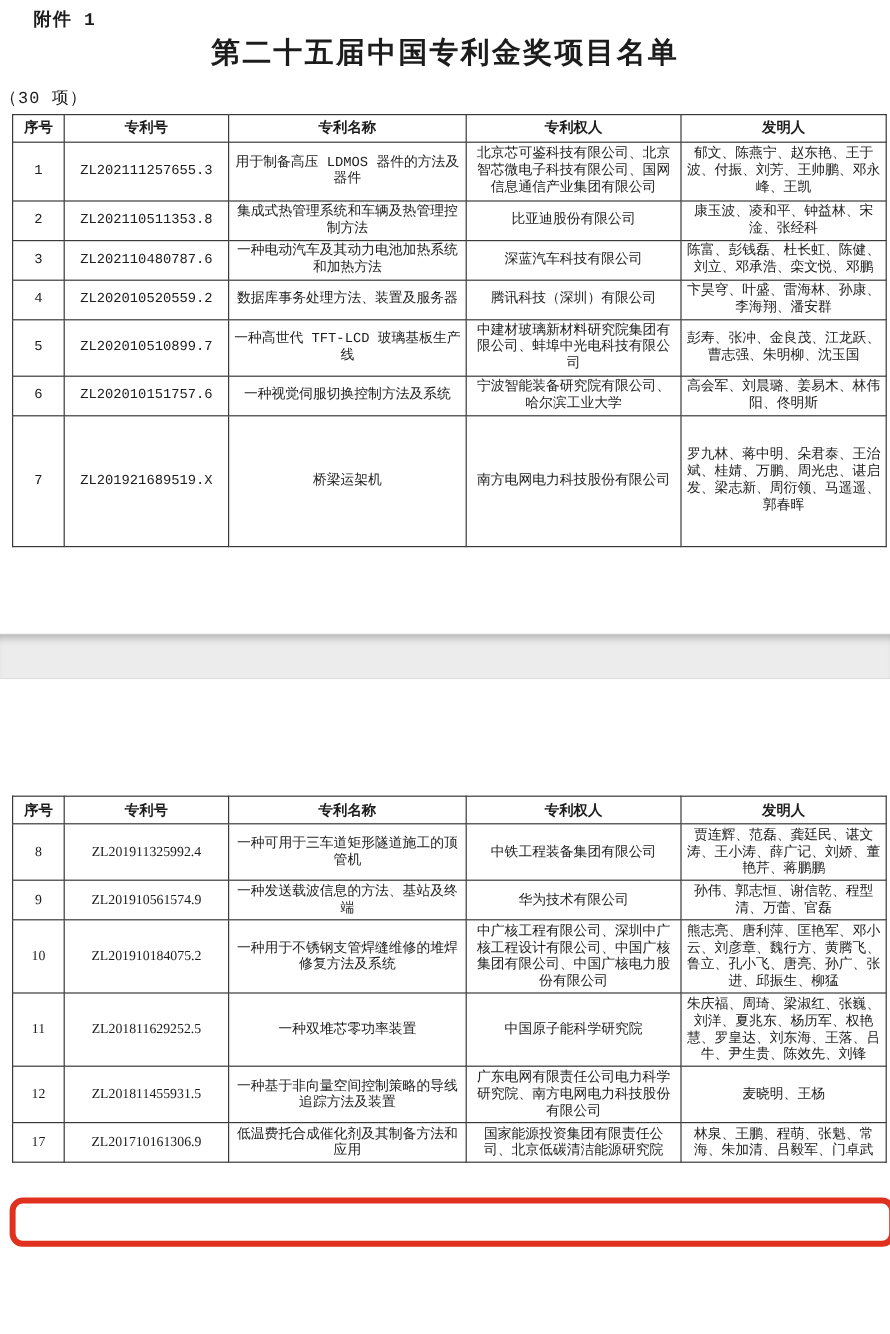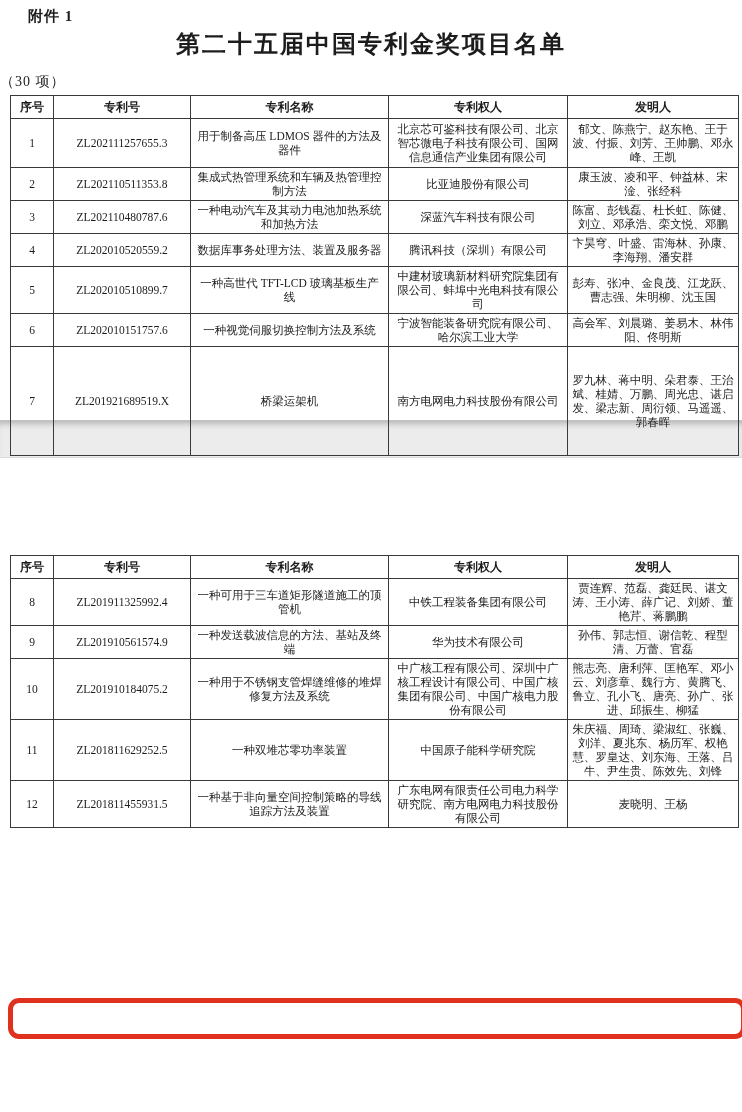--- a/index.html
+++ b/index.html
@@ -10,21 +10,21 @@
     height: 1112px;
     overflow: hidden;
     font-family: "Liberation Serif", "DejaVu Serif", serif;
     color: #1c1c1c;
   }
   .page {
     position: relative;
     background: #ffffff;
     width: 742px;
   }
-  .page-1 { height: 420px; }
+  .page-1 { height: 528px; font-family: Liberation Mono, monospace; }
   .page-2 { height: 548px; }
   .page-gap {
     width: 742px;
     height: 36px;
     background: #ececec;
     border-top: 1px solid #c2c2c2;
     border-bottom: 1px solid #dcdcdc;
     box-shadow: inset 0 7px 7px -5px rgba(0,0,0,0.28);
   }
   .attachment {
@@ -219,18 +219,25 @@
             <td>中国原子能科学研究院</td>
             <td>朱庆福、周琦、梁淑红、张巍、刘洋、夏兆东、杨历军、权艳慧、罗皇达、刘东海、王落、吕牛、尹生贵、陈效先、刘锋</td>
           </tr>
           <tr>
             <td>12</td>
             <td>ZL201811455931.5</td>
             <td>一种基于非向量空间控制策略的导线追踪方法及装置</td>
             <td>广东电网有限责任公司电力科学研究院、南方电网电力科技股份有限公司</td>
             <td>麦晓明、王杨</td>
           </tr>
+          <tr>
+            <td>17</td>
+            <td>ZL201710161306.9</td>
+            <td>低温费托合成催化剂及其制备方法和应用</td>
+            <td>国家能源投资集团有限责任公司、北京低碳清洁能源研究院</td>
+            <td>林泉、王鹏、程萌、张魁、常海、朱加清、吕毅军、门卓武</td>
+          </tr>
         </tbody>
     </table>
   </div>
 </div>
 
 <div id="hl-box" style="border-color: rgb(224, 48, 30); left: 7.5px; top: 997.5px; width: 738px; height: 41px;"></div>
 
 </body></html>

